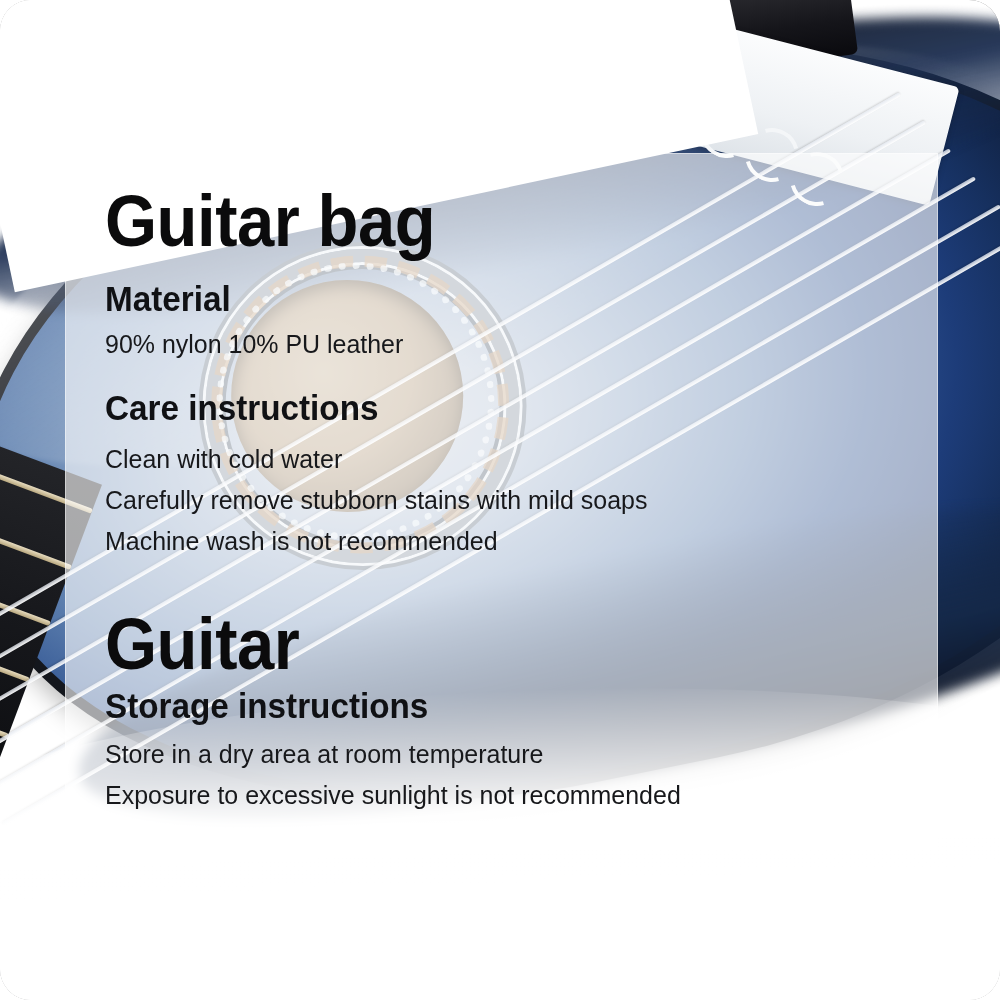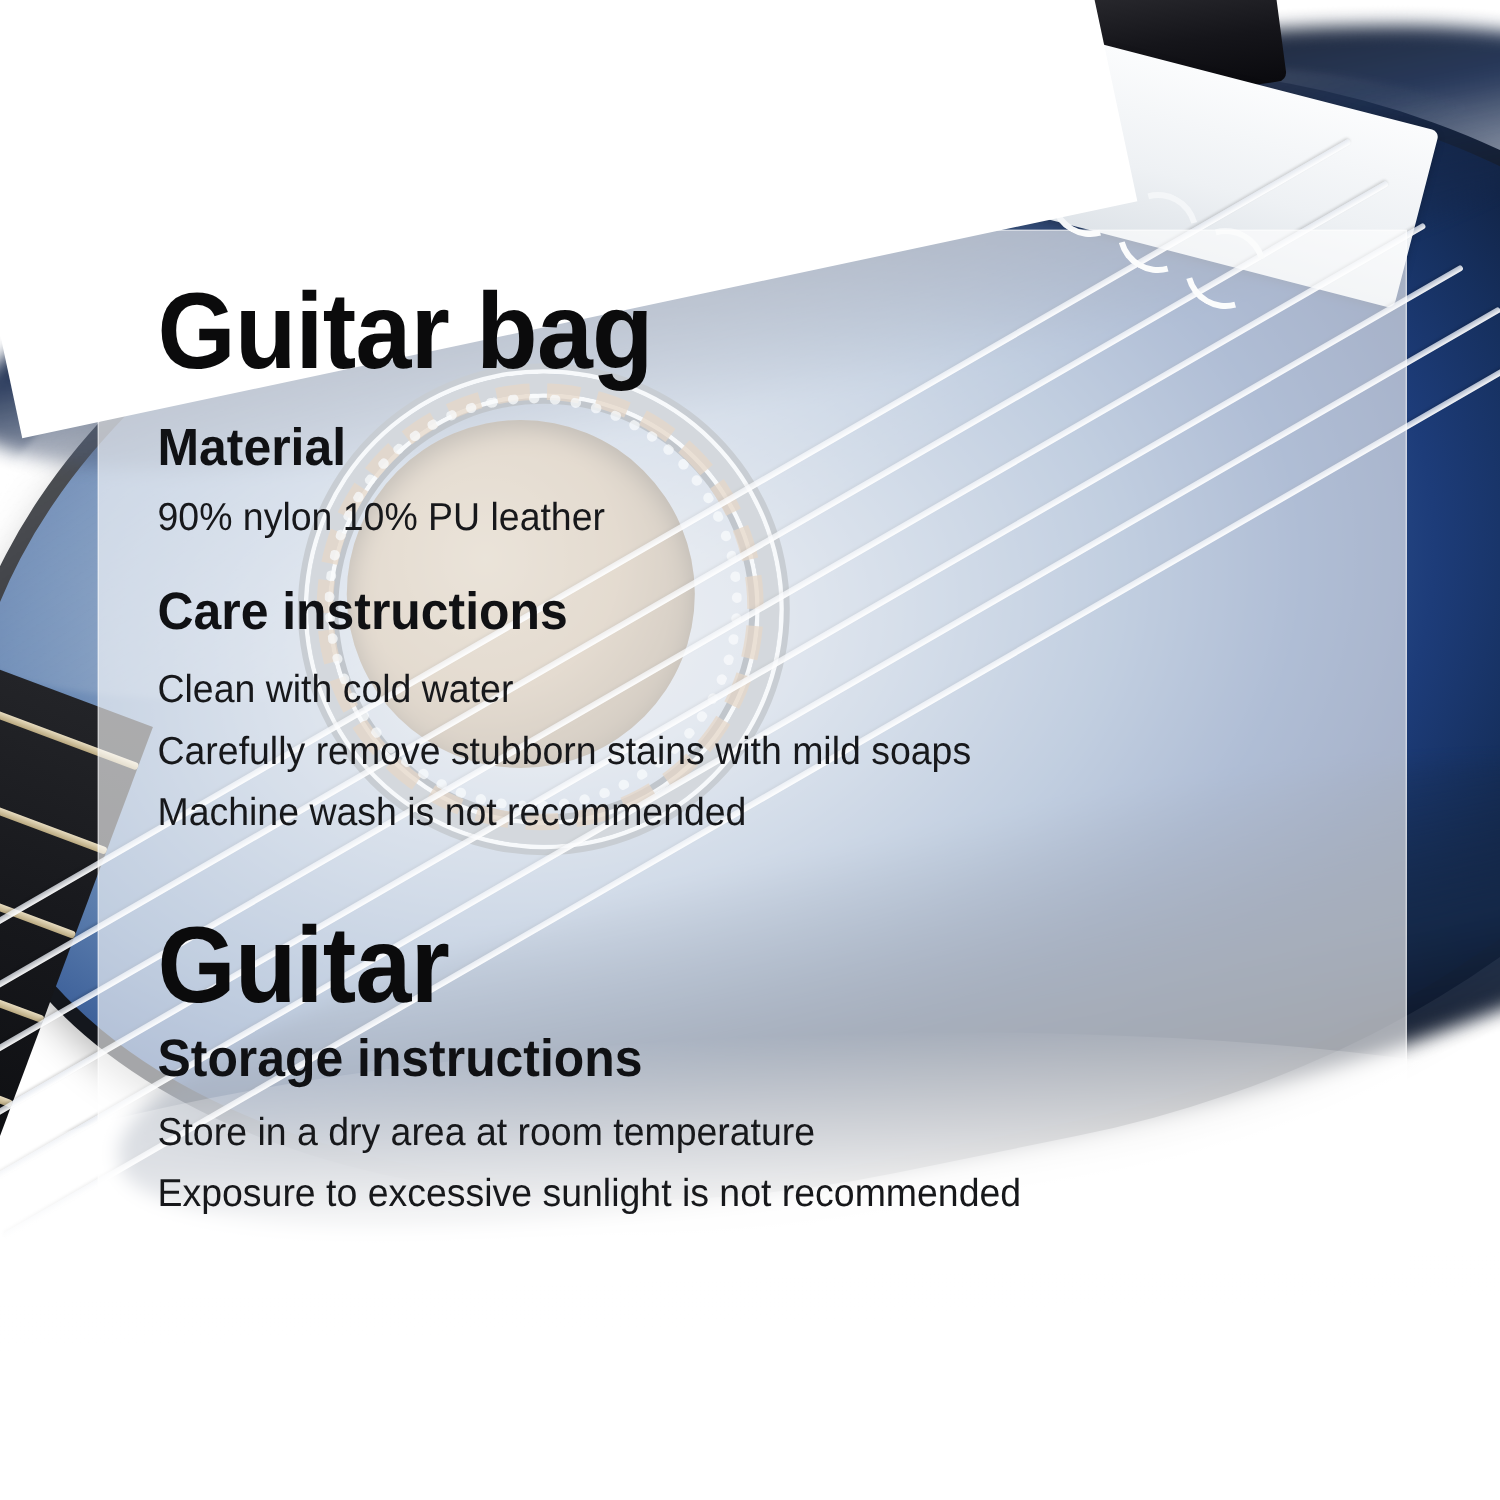--- a/index.html
+++ b/index.html
@@ -3,20 +3,21 @@
 <meta charset="utf-8">
 <style>
   html,body{margin:0;padding:0;background:#fff;}
   body{font-family:"Liberation Sans",sans-serif;}
 
   #stage{
     position:relative;
     width:1000px;height:1000px;
     overflow:hidden;
     background:#737373;
+    border-radius:31px;
   }
 
   
   .photo{position:absolute;inset:0;overflow:hidden;}
 
   
   .backdrop{
     position:absolute;inset:0;
     background:
       linear-gradient(178deg,#ffffff 0%,#ffffff 84%,#fcfcfd 88%,#f7f8fa 94%,#ffffff 100%);

